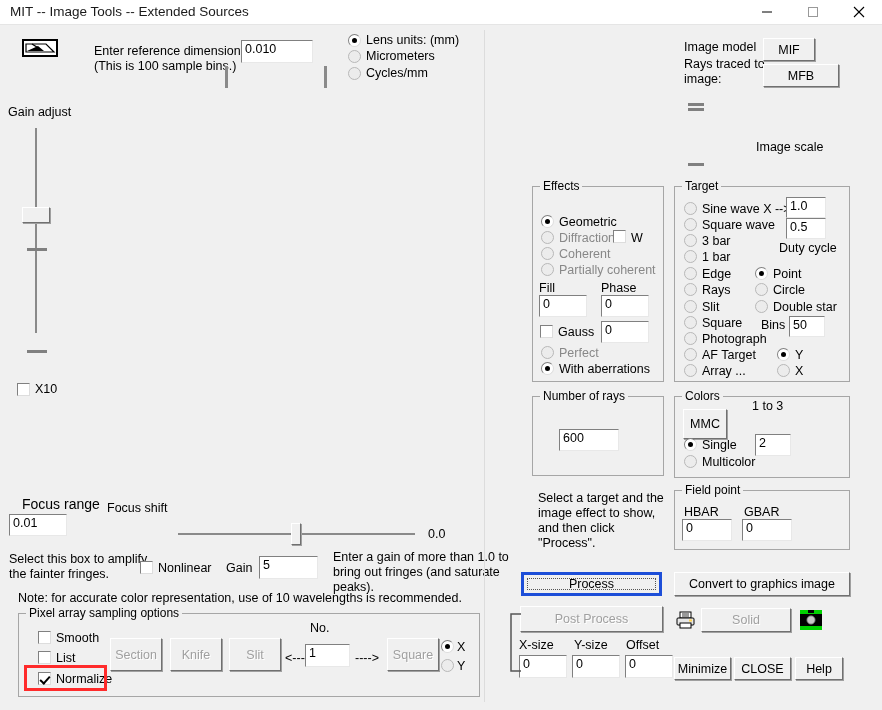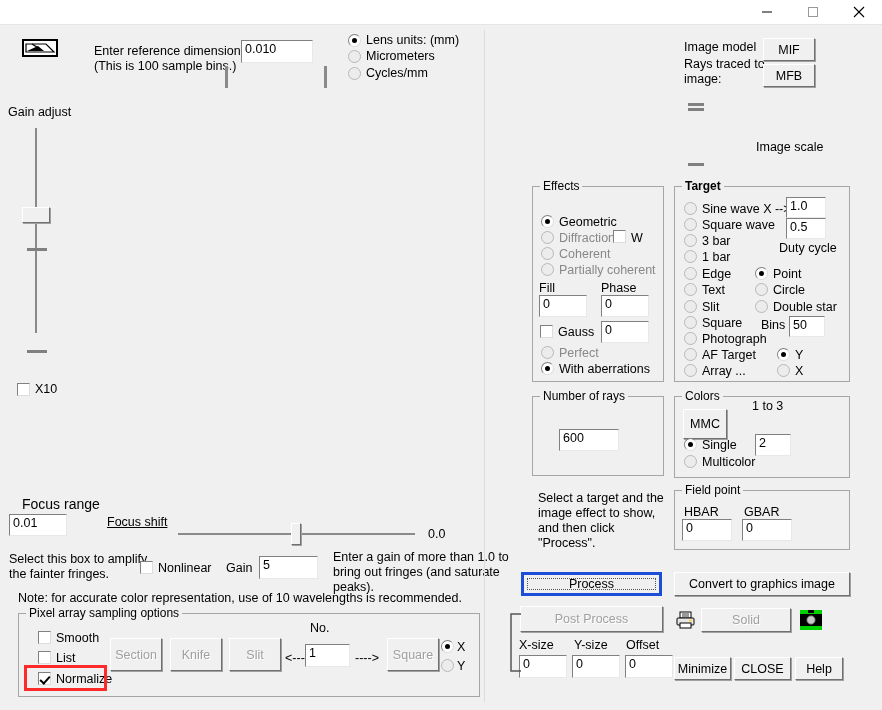--- a/index.html
+++ b/index.html
@@ -122,20 +122,21 @@
 
   .hilite{position:absolute;border:3px solid #ff2b2b;box-sizing:border-box;}
 
   .iconbtn{position:absolute;border:2px solid #000;background:#fff;box-sizing:border-box;}
   .vbar{position:absolute;width:3px;background:#8a8a8a;}
 </style>
 </head>
 <body>
 
 <div id="titlebar">
+  <div class="title">MIT -- Image Tools -- Extended Sources</div>
   <div class="wbtn" id="btn-min">
     <svg width="12" height="12" viewBox="0 0 12 12">
       <line x1="1" y1="6" x2="11" y2="6" stroke="#000" stroke-width="1"></line>
     </svg>
   </div>
   <div class="wbtn" id="btn-max">
     <svg width="12" height="12" viewBox="0 0 12 12">
       <rect x="1.5" y="1.5" width="9" height="9" fill="none" stroke="#999" stroke-width="1"></rect>
     </svg>
   </div>
@@ -167,21 +168,21 @@
 <div class="lbl" style="left:366px;top:49px;">Micrometers</div>
 <div class="radio dim" style="left:348px;top:67px;"></div>
 <div class="lbl" style="left:366px;top:66px;">Cycles/mm</div>
 
 <div class="txt" style="left:684px;top:41px;font-size:12.5px;">Image model</div>
 <div class="txt" style="left:684px;top:58px;font-size:12.5px;">Rays traced to</div>
 <div class="txt" style="left:684px;top:73px;font-size:12.5px;">image:</div>
 <div class="btn" style="left:763px;top:38px;width:52px;height:23px;">
     <span>MIF</span>
   </div>
-<div class="btn" style="left:763px;top:64px;width:52px;height:23px;">
+<div class="btn" style="left:763px;top:64px;width:76px;height:23px;">
     <span>MFB</span>
   </div>
 
 <div class="dash" style="left:688px;top:103px;width:16px;"></div>
 <div class="dash" style="left:688px;top:108px;width:16px;"></div>
 <div class="txt" style="left:756px;top:101px;font-size:12.5px;margin-top:40px;">Image scale</div>
 <div class="dash" style="left:688px;top:163px;width:16px;"></div>
 
 <div class="txt" style="left:8px;top:106px;font-size:12.5px;">Gain adjust</div>
 <div class="vslider-track" style="left:35px;top:128px;height:205px;"></div>
@@ -212,21 +213,21 @@
 
 <div class="cbx" style="left:540px;top:325px;"></div>
 <div class="lbl" style="left:558px;top:325px;">Gauss</div>
 <div class="field" style="left:601px;top:321px;width:48px;height:22px;">0</div>
 
 <div class="radio dim" style="left:541px;top:346px;"></div>
 <div class="lbl dim" style="left:559px;top:346px;">Perfect</div>
 <div class="radio on" style="left:541px;top:362px;"></div>
 <div class="lbl" style="left:559px;top:362px;">With aberrations</div>
 
-<div class="grp" style="left:674px;top:186px;width:176px;height:196px;font-weight:bold;">
+<div class="grp" style="left:674px;top:186px;width:176px;height:196px;">
   <div class="leg">Target</div>
 </div>
 <div class="radio dim" style="left:684px;top:202px;"></div>
 <div class="lbl" style="left:702px;top:202px;">Sine wave X --&gt;</div>
 <div class="field" style="left:786px;top:197px;width:40px;height:21px;">1.0</div>
 
 <div class="radio dim" style="left:684px;top:218px;"></div>
 <div class="lbl" style="left:702px;top:218px;">Square wave</div>
 <div class="field" style="left:786px;top:218px;width:40px;height:21px;">0.5</div>
 
@@ -236,21 +237,21 @@
 
 <div class="radio dim" style="left:684px;top:250px;"></div>
 <div class="lbl" style="left:702px;top:250px;">1 bar</div>
 
 <div class="radio dim" style="left:684px;top:267px;"></div>
 <div class="lbl" style="left:702px;top:267px;">Edge</div>
 <div class="radio on" style="left:755px;top:267px;"></div>
 <div class="lbl" style="left:773px;top:267px;">Point</div>
 
 <div class="radio dim" style="left:684px;top:283px;"></div>
-<div class="lbl" style="left:702px;top:283px;">Text</div>
+<div class="lbl" style="left:702px;top:283px;">Rays</div>
 <div class="radio dim" style="left:755px;top:283px;"></div>
 <div class="lbl" style="left:773px;top:283px;">Circle</div>
 
 <div class="radio dim" style="left:684px;top:300px;"></div>
 <div class="lbl" style="left:702px;top:300px;">Slit</div>
 <div class="radio dim" style="left:755px;top:300px;"></div>
 <div class="lbl" style="left:773px;top:300px;">Double star</div>
 
 <div class="radio dim" style="left:684px;top:316px;"></div>
 <div class="lbl" style="left:702px;top:316px;">Square</div>
@@ -296,21 +297,21 @@
 <div class="grp" style="left:674px;top:490px;width:176px;height:60px;">
   <div class="leg">Field point</div>
 </div>
 <div class="lbl" style="left:684px;top:505px;">HBAR</div>
 <div class="lbl" style="left:744px;top:505px;">GBAR</div>
 <div class="field" style="left:682px;top:519px;width:50px;height:22px;">0</div>
 <div class="field" style="left:742px;top:519px;width:50px;height:22px;">0</div>
 
 <div class="txt" style="left:22px;top:498px;font-size:14px;">Focus range</div>
 <div class="field" style="left:9px;top:514px;width:58px;height:22px;">0.01</div>
-<div class="lbl" style="left:107px;top:515px;text-decoration:underline;">Focus shift</div>
+<div class="lbl" style="left:107px;top:501px;">Focus shift</div>
 <div class="hslider-track" style="left:178px;top:533px;width:237px;"></div>
 <div class="hslider-thumb" style="left:291px;top:523px;"></div>
 <div class="lbl" style="left:428px;top:527px;">0.0</div>
 
 <div class="txt" style="left:9px;top:553px;font-size:12.5px;">Select this box to amplify</div>
 <div class="txt" style="left:9px;top:568px;font-size:12.5px;">the fainter fringes.</div>
 <div class="cbx" style="left:140px;top:561px;"></div>
 <div class="lbl" style="left:158px;top:561px;">Nonlinear</div>
 <div class="lbl" style="left:226px;top:561px;">Gain</div>
 <div class="field" style="left:259px;top:556px;width:59px;height:23px;">5</div>

